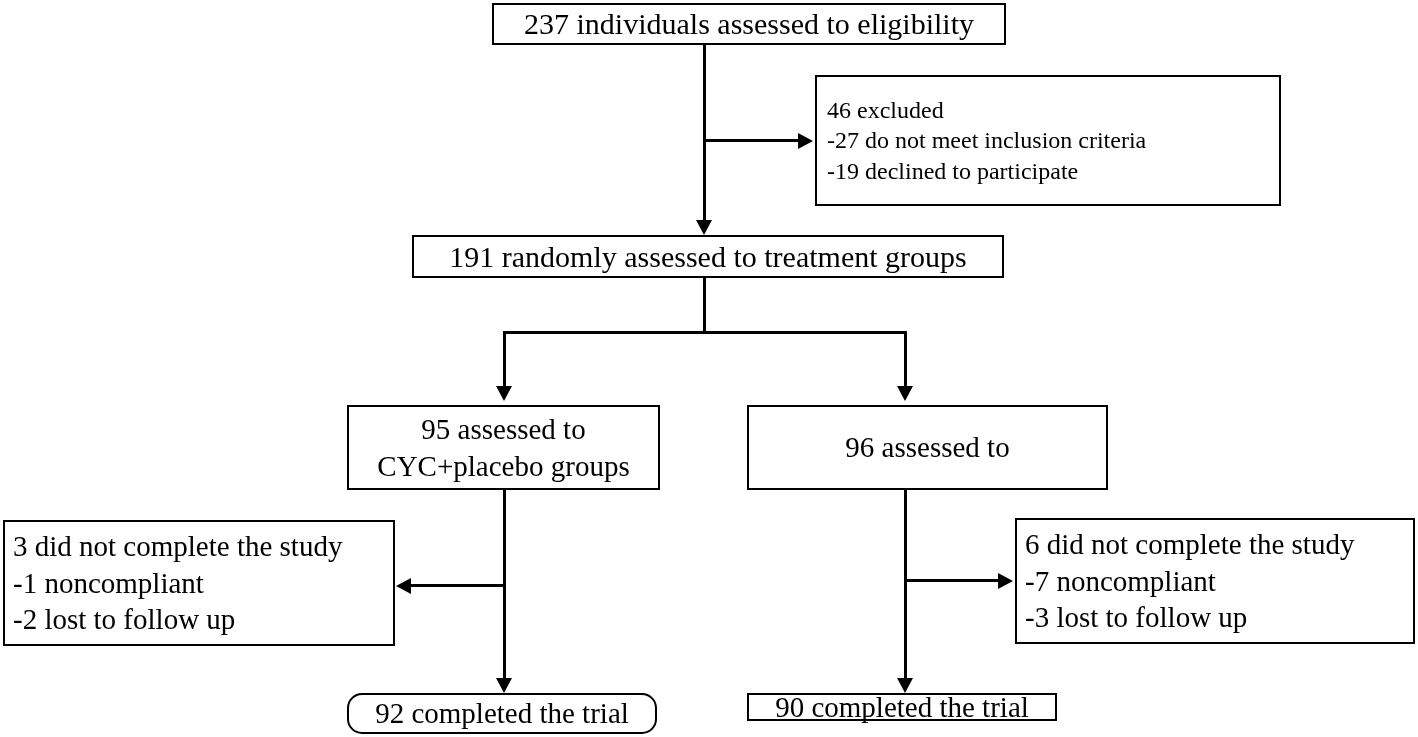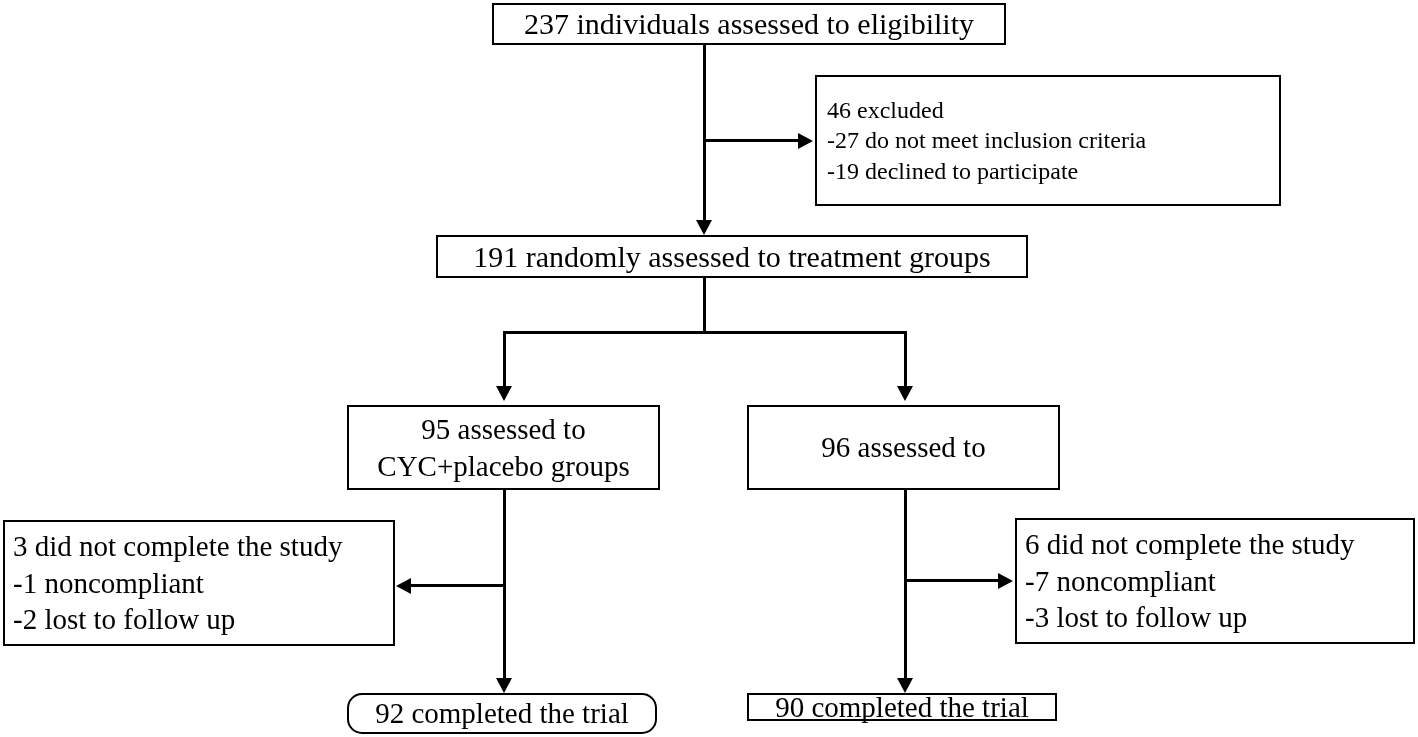--- a/index.html
+++ b/index.html
@@ -37,28 +37,28 @@
   #node-screened {
     left: 448px; top: 3px; width: 514px; height: 42px;
     font-size: 30px; padding: 0 8px; margin-left: 44px;
   }
   #node-excluded {
     left: 815px; top: 75px; width: 466px; height: 131px;
     font-size: 24px; padding: 3px 10px;
   }
   #node-randomized {
     left: 412px; top: 235px; width: 592px; height: 43px;
-    font-size: 30px; padding: 0 8px; margin-left: 24px;
+    font-size: 30px; padding: 0 8px;
   }
   #node-arm-left {
     left: 347px; top: 405px; width: 313px; height: 85px;
     font-size: 29px; padding: 0 6px;
   }
   #node-arm-right {
-    left: 747px; top: 405px; width: 313px; height: 85px;
+    left: 747px; top: 405px; width: 361px; height: 85px;
     font-size: 29px; padding: 0 6px;
   }
   #node-dropout-left {
     left: 3px; top: 520px; width: 392px; height: 126px;
     font-size: 29px; padding: 2px 8px;
   }
   #node-dropout-right {
     left: 1015px; top: 518px; width: 400px; height: 126px;
     font-size: 29px; padding: 2px 8px;
   }

